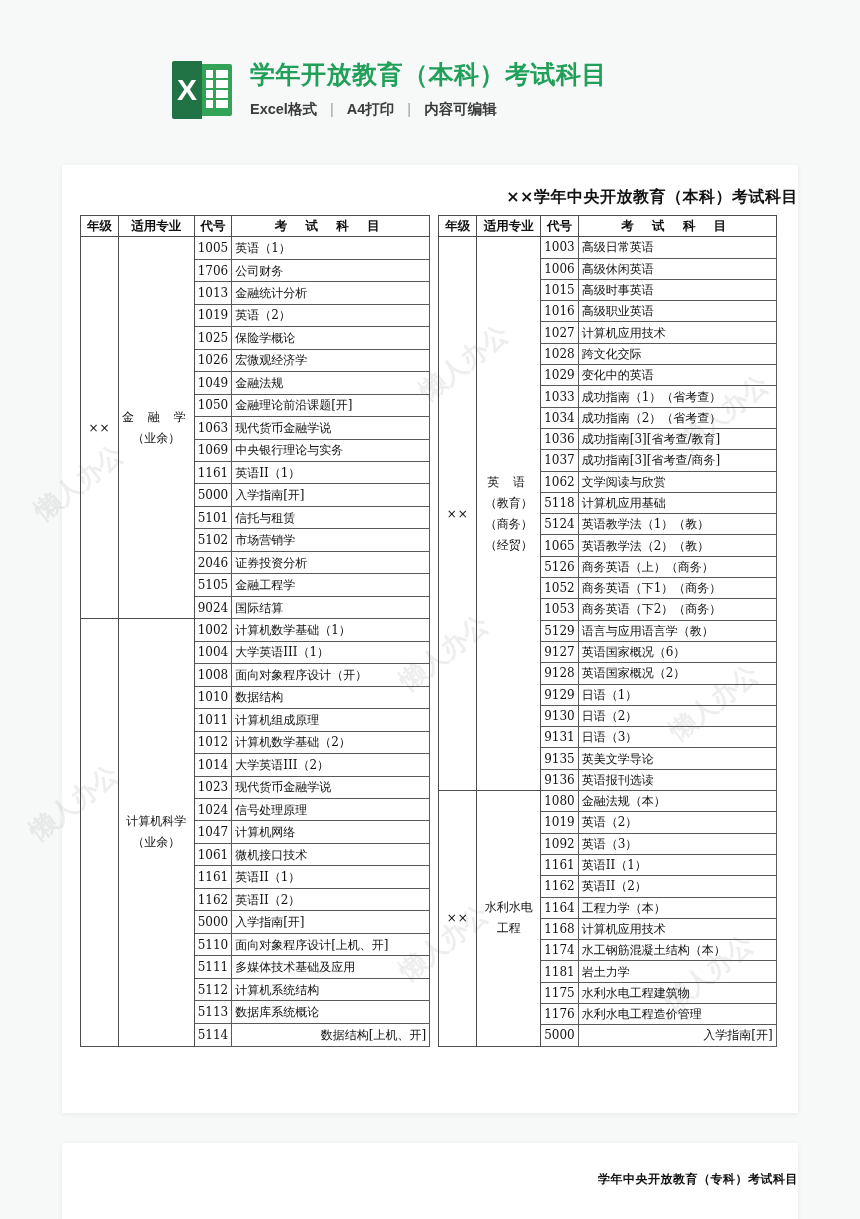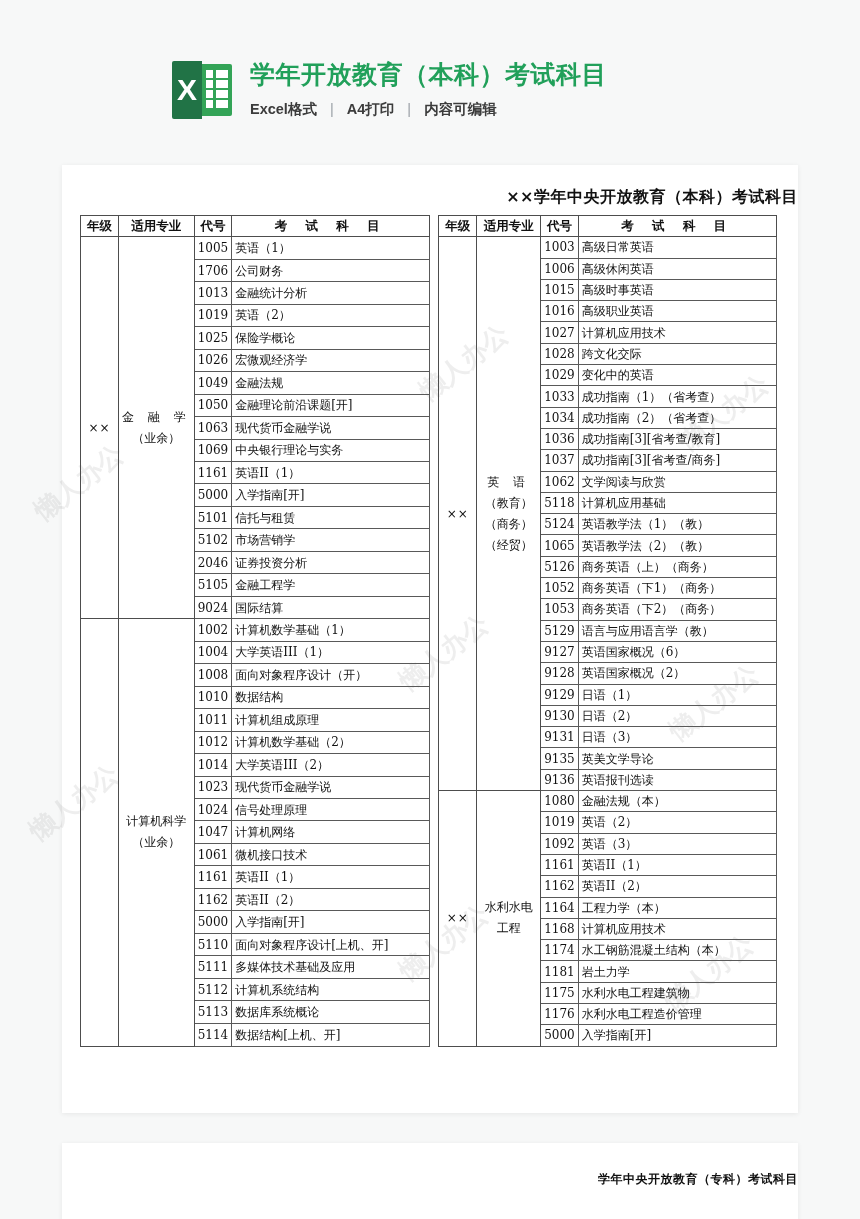--- a/index.html
+++ b/index.html
@@ -153,21 +153,21 @@
     vertical-align: middle;
     border-left-width: 1.6px;
     border-right-width: 1.6px;
   }
   td.grade-cell { font-family: "DejaVu Sans", sans-serif; font-size: 12px; letter-spacing: 1px; }
   .major-lines { display: block; line-height: 21px; }
   .major-lines span { display: block; }
   .sp { letter-spacing: 5px; }
 
   tr.sect-start td { border-top-width: 1.6px; }
-  table.grid-tbl tbody tr:last-child td { border-bottom-width: 1.6px; }
+  table.grid-tbl tbody tr:last-child td { border-bottom-width: 1.6px; text-align: right; }
   table.grid-tbl tbody td.c-code,
   table.grid-tbl tbody td.c-subj { border-color: #595959; }
 
   
   #sheet2 .sheet-title { top: 28px; font-size: 12px; }
 </style>
 </head>
 <body>
 
 <div class="page">

